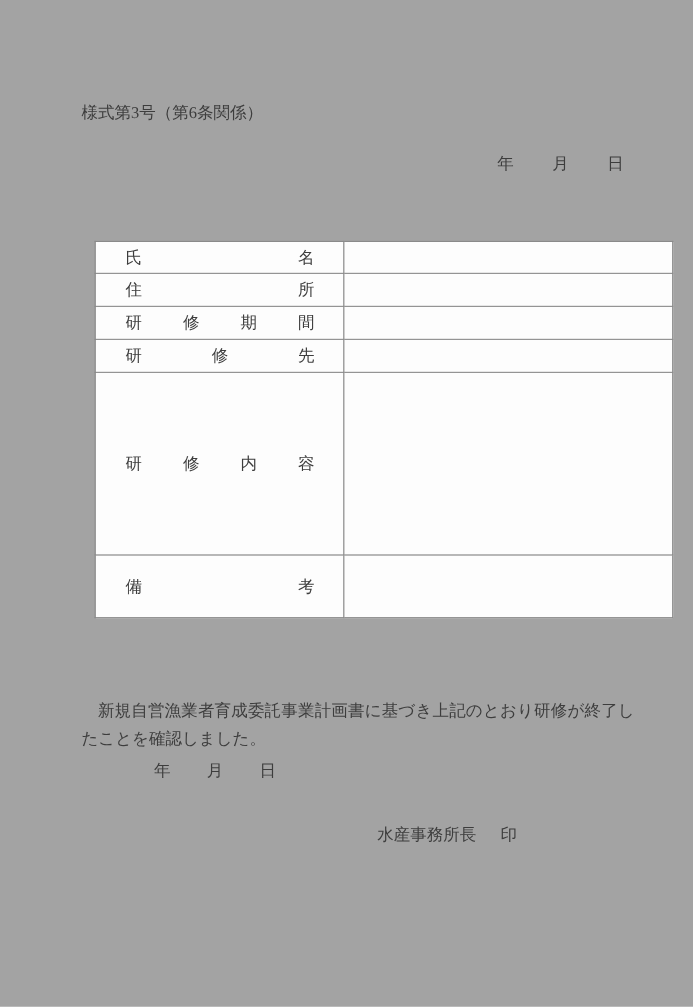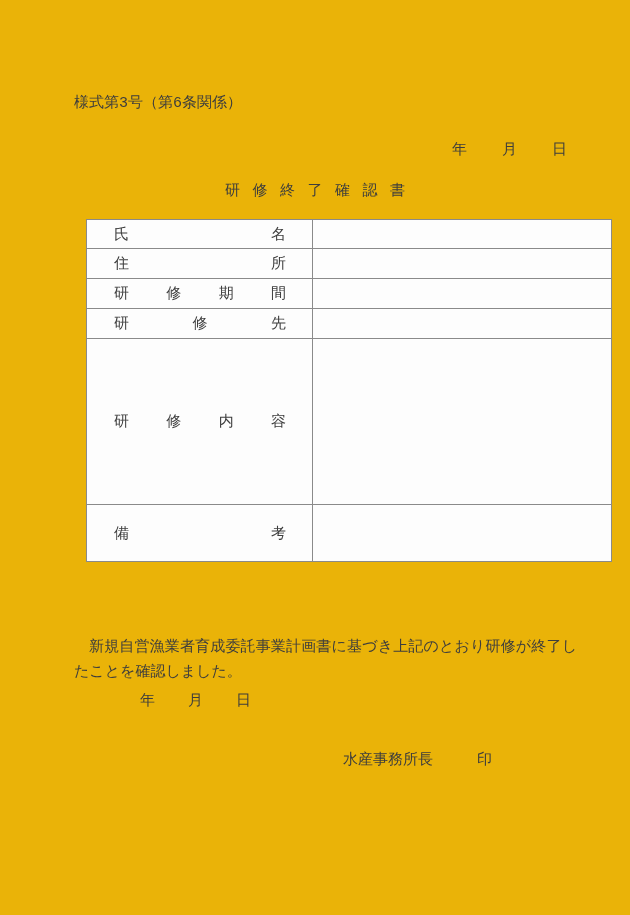--- a/index.html
+++ b/index.html
@@ -1,22 +1,22 @@
 <!DOCTYPE html>
 <html lang="ja"><head>
 <meta charset="utf-8">
 <style>
   html, body { margin: 0; padding: 0; }
   .page {
     position: relative;
     width: 630px;
     height: 915px;
-    background: #eab308;
+    background: #a3a3a3;
     color: #3d3d3d;
-    font-family: Liberation Mono, monospace;
+    font-family: Liberation Serif, serif;
     font-size: 15px;
     overflow: hidden;
   }
   .abs { position: absolute; }
 
   .form-number { left: 74px; top: 93px; }
 
   .top-date { left: 452px; top: 140px; display: flex; gap: 35px; }
 
   .doc-title {
@@ -53,36 +53,35 @@
     left: 74px; top: 623px;
     width: 503px;
     line-height: 25px;
     text-indent: 1em;
     text-align: justify;
     margin-top: 12px;
   }
 
   .bottom-date { left: 140px; top: 691px; display: flex; gap: 33px; }
 
-  .signature { left: 343px; top: 750px; display: flex; gap: 44px; }
+  .signature { left: 343px; top: 750px; display: flex; gap: 22px; }
 </style>
 </head>
 <body>
 
 <div class="page">
 
   <div class="abs form-number">様式第3号（第6条関係）</div>
 
   <div class="abs top-date">
     <span>年</span>
     <span>月</span>
     <span>日</span>
   </div>
 
-  <div class="abs doc-title">研修終了確認書</div>
 
   <table class="abs form-table">
     <tbody>
       <tr class="r-small">
         <td class="label-cell">
           <span class="jlabel">
               <span>氏</span>
               <span>名</span>
             </span>
         </td>

